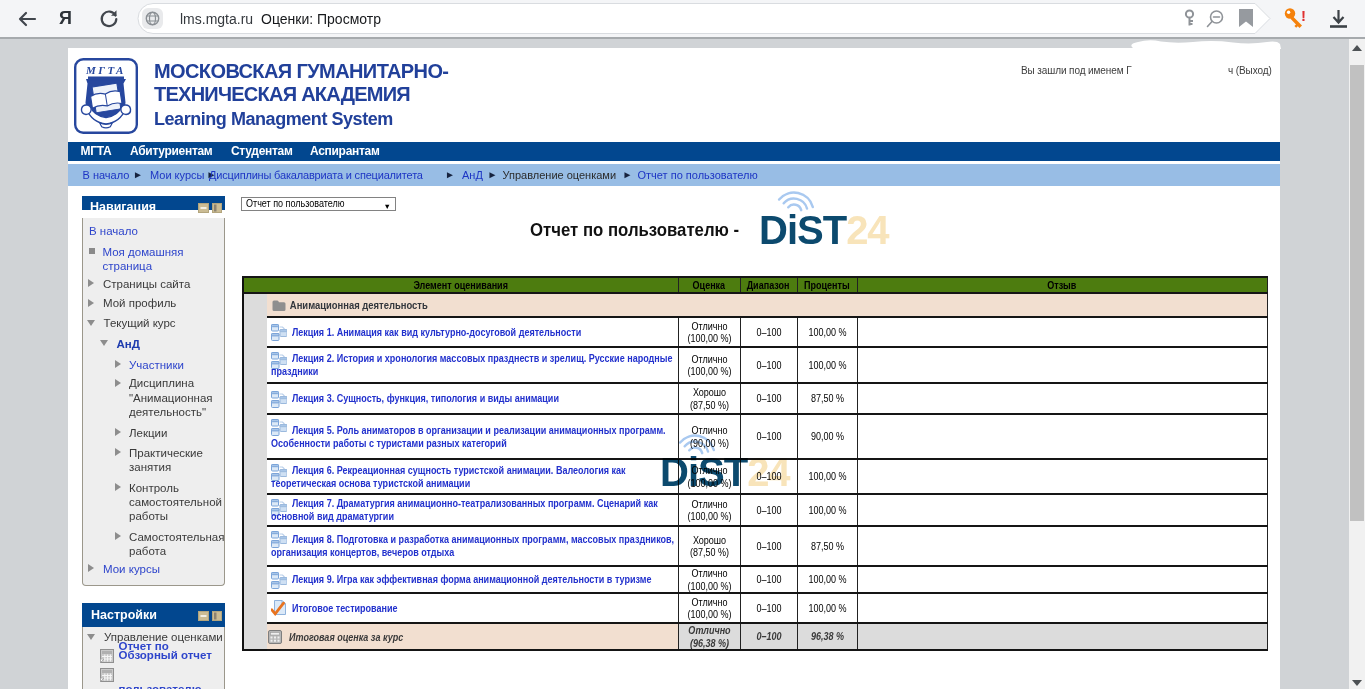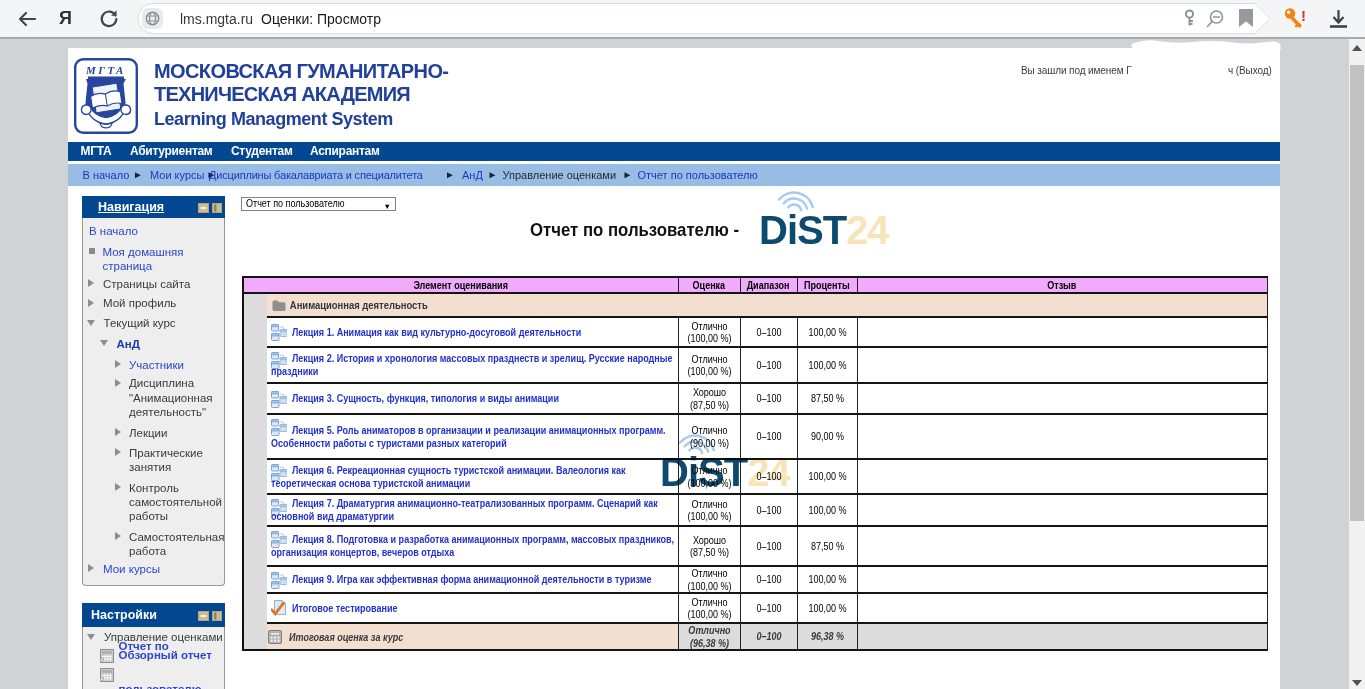--- a/index.html
+++ b/index.html
@@ -35,21 +35,21 @@
 #selbox { left:241px; top:197px; width:155px; height:13.5px; border:1px solid #828282; background:#fff; font-size:11px; line-height:11.5px; padding-left:4px; color:#000; }
 #selbox .arr { position:absolute; right:4px; top:2.5px; font-size:7.5px; }
 #title { left:530px; top:218.5px; font-size:18.5px; font-weight:bold; color:#111; white-space:nowrap; transform:scaleX(0.906); transform-origin:0 50%; }
 .wmark { position:absolute; font-size:40px; font-weight:bold; letter-spacing:-1px; white-space:nowrap; mix-blend-mode:multiply; z-index:10; }
 .wmark .g { color:#0c4a6e; } .wmark .o { color:#f8e4ba; }
 .warc { position:absolute; z-index:10; mix-blend-mode:multiply; }
 
 #gtable { position:absolute; left:242px; top:276px; width:1024px; border-collapse:collapse; table-layout:fixed; background:#fff;
   border-left:2px solid #111; border-right:1px solid #111; border-top:1px solid #111; border-bottom:2px solid #111; }
 #gtable td, #gtable th { border-left:1px solid #222; border-right:1px solid #222; border-top:2px solid #151515; border-bottom:2px solid #151515; vertical-align:middle; }
-#gtable th { background:#f0abfc; font-size:11px; font-weight:bold; padding:0; }
+#gtable th { background:#4d7c0f; font-size:11px; font-weight:bold; padding:0; }
 #gtable td.ind { border:none; background:#dcdcdc; }
 #gtable td.item { padding:2px 4px 2px 4px; font-size:11px; font-weight:bold; border-left:none; line-height:13px; }
 #gtable td.item a { color:#2231cd; text-decoration:none; }
 #gtable td.c { font-size:11px; text-align:center; padding:0; line-height:12.5px; }
 #gtable td.cat { background:#f2dfd0; font-weight:bold; font-size:11.5px; color:#33373d; padding:2px 4px; border-left:none; }
 #gtable tr.final td { background:#dcdcdc; font-weight:bold; font-style:italic; color:#3a3a3a; }
 #gtable tr.final td.fcat { background:#f2dfd0; font-size:11px; padding:2px 4px; border-left:none; }
 .sqz { display:inline-block; transform:scaleX(0.82); transform-origin:0 50%; white-space:nowrap; }
 .sqzc { display:inline-block; transform:scaleX(0.82); transform-origin:50% 50%; white-space:nowrap; }
 .tw { display:block; transform:scaleX(0.82); transform-origin:0 50%; white-space:nowrap; }
@@ -149,21 +149,21 @@
     <span class="csep" style="left:419.5px">►</span>
   <span class="abs" style="left:434.5px;color:#2b2b2b">Управление оценками</span>
     <span class="csep" style="left:554.5px">►</span>
   <a class="abs" style="left:569.5px" href="#">Отчет по пользователю</a>
 </div>
 
 <svg class="abs" style="left:1125px;top:39px;z-index:3" width="156" height="10" viewBox="0 0 156 10">
   <path d="M8 9 Q3 5 13 3 Q24 0 36 2.5 Q50 4.5 68 3 Q88 1 108 3.5 Q126 5.5 142 3 Q152 1.5 155 5 L156 10 Z" fill="#ffffff"></path>
 </svg>
 
-<div class="blockhdr" style="top:196px;height:22px;line-height:22px;padding-left:16px;text-decoration:underline;">Навигация
+<div class="blockhdr" style="top:196px;height:14px;line-height:22px;padding-left:8px;">Навигация
   <svg class="abs" style="left:116px;top:7px" width="24" height="10" viewBox="0 0 24 10">
    <rect x="0.5" y="0.5" width="10" height="9" fill="#cbbc94" stroke="#b3a57d"></rect>
    <rect x="2.5" y="4" width="6" height="2" fill="#f2efe4"></rect>
    <rect x="14.5" y="0.5" width="9" height="9" fill="#cbbc94" stroke="#b3a57d"></rect>
    <rect x="16" y="1.5" width="2.5" height="7" fill="#8d8371"></rect>
   </svg>
 </div>
 <div class="blockbody" style="top:218px;height:367.5px;"></div>
 <div class="sbt" style="left:89px;top:225px;"><a href="#">В начало</a></div>
 <div class="sqb" style="left:88.5px;top:248px;"></div>

